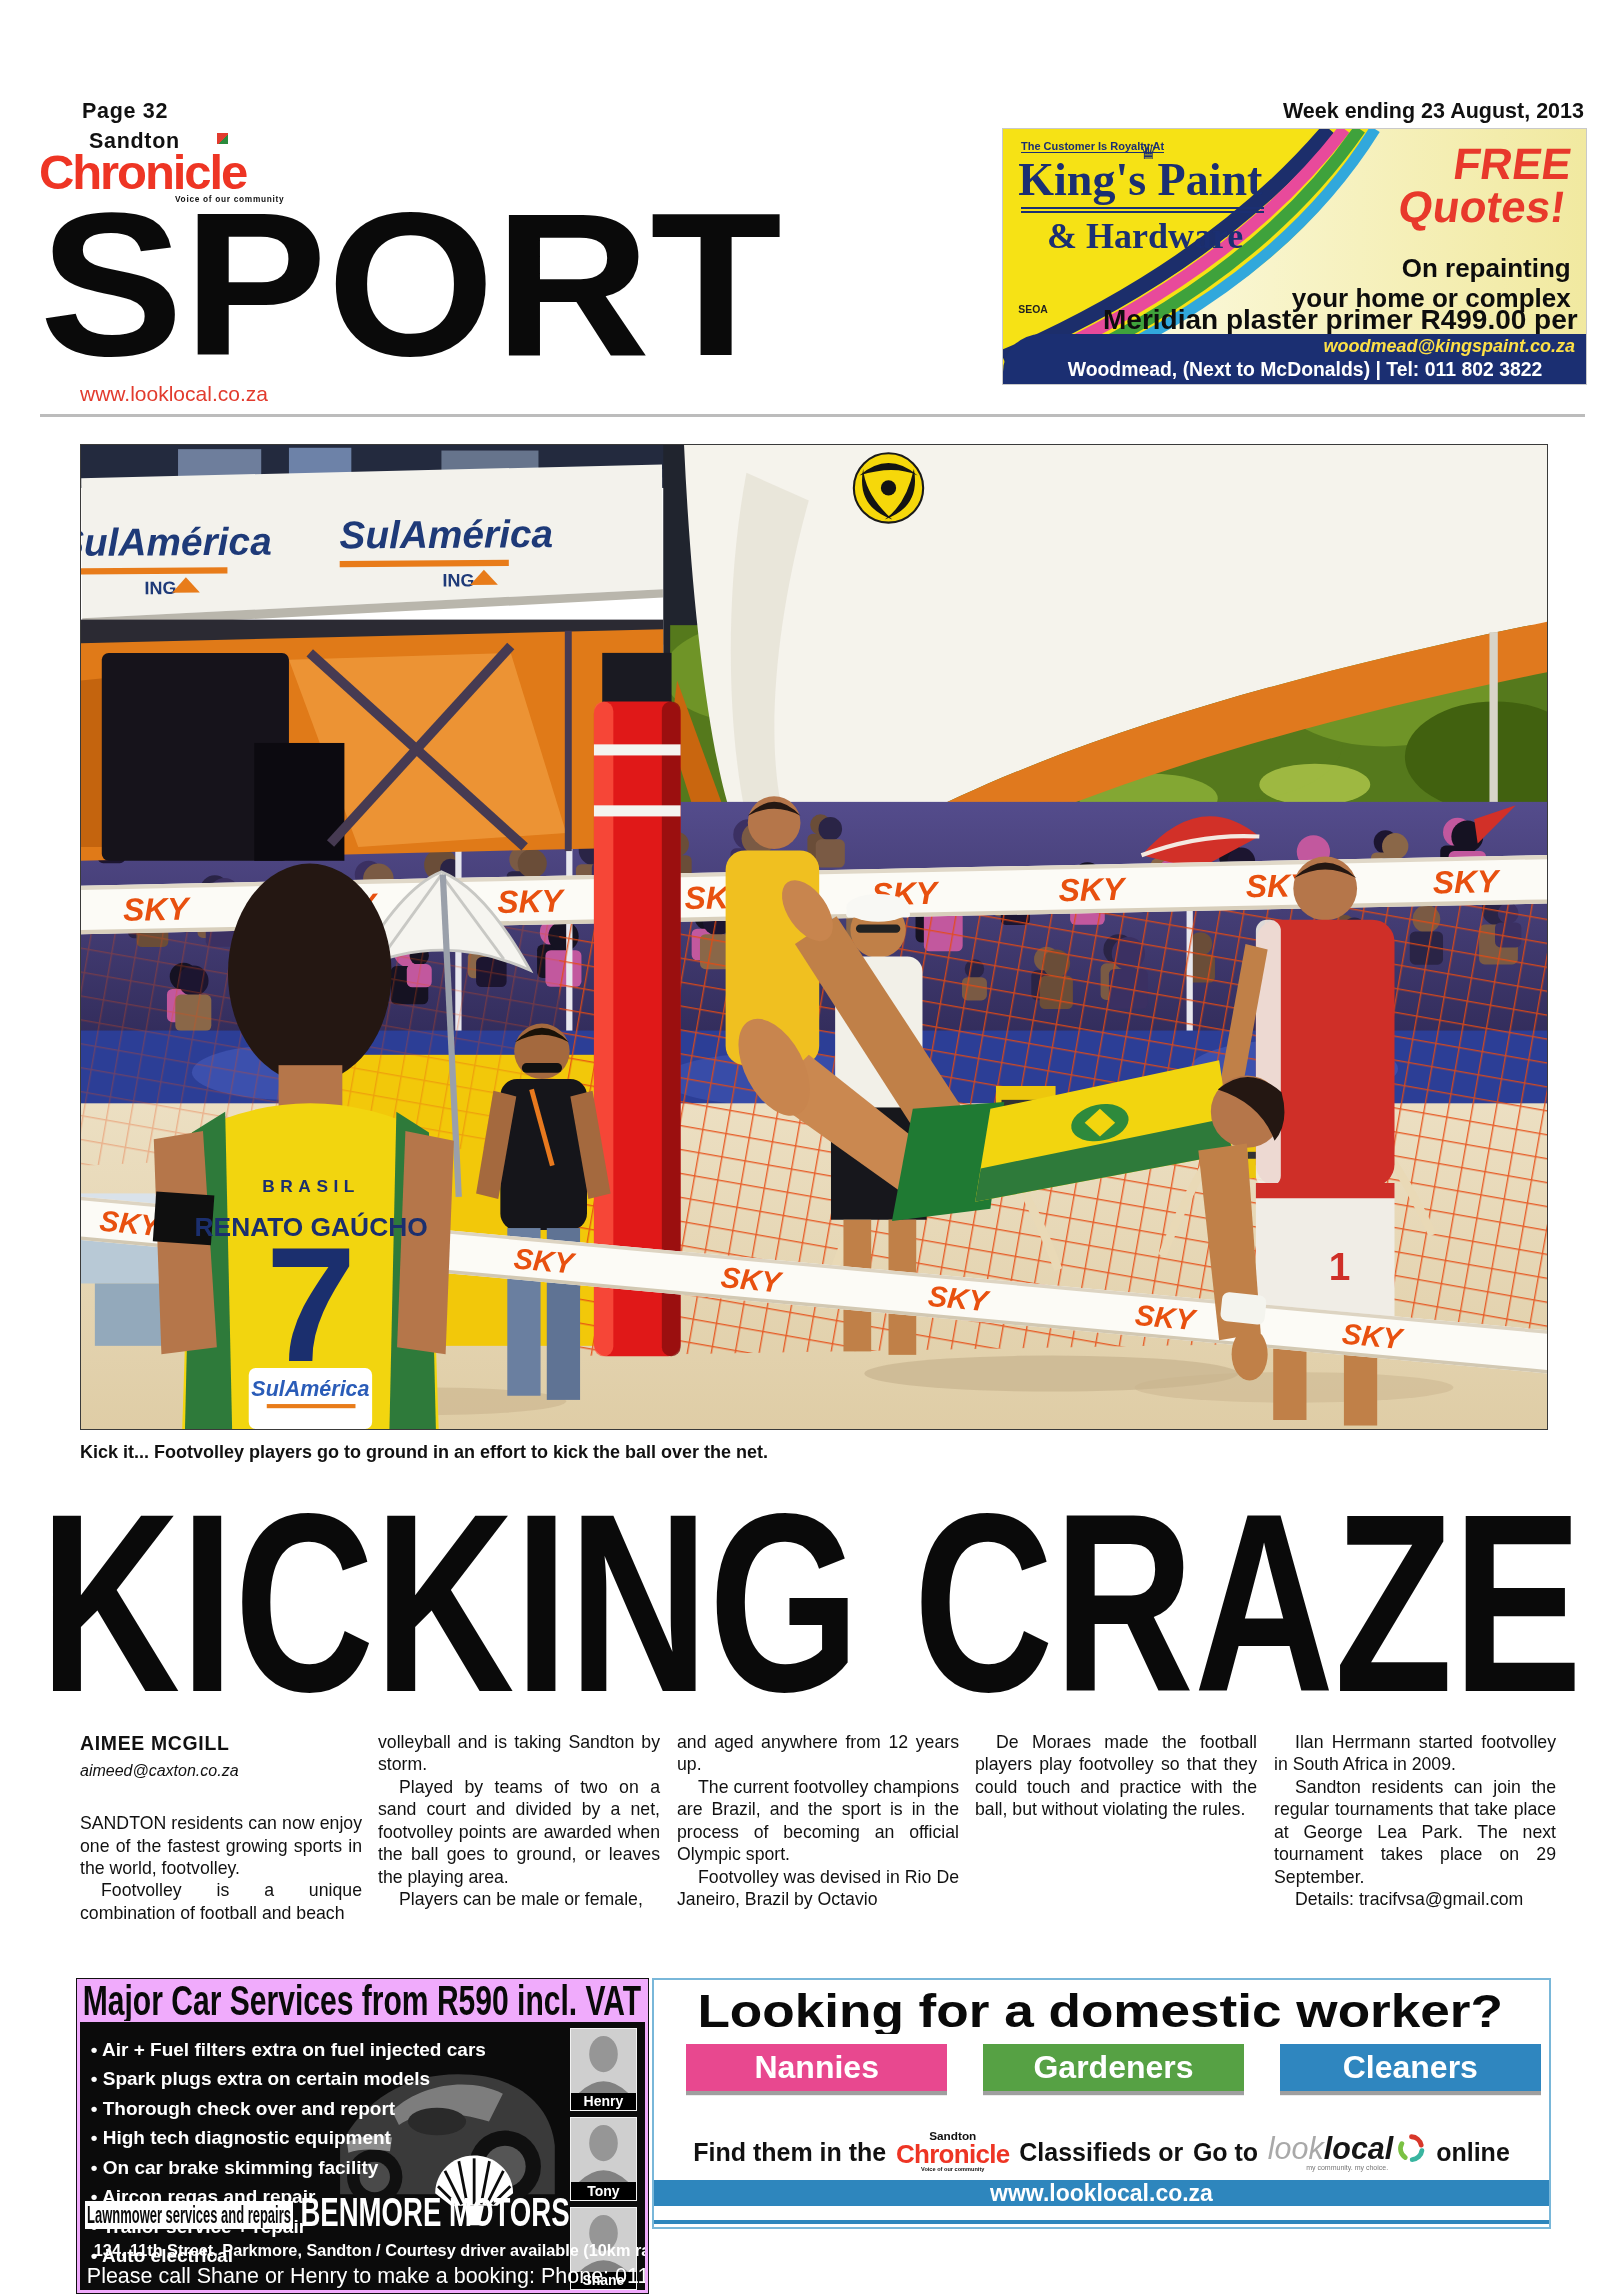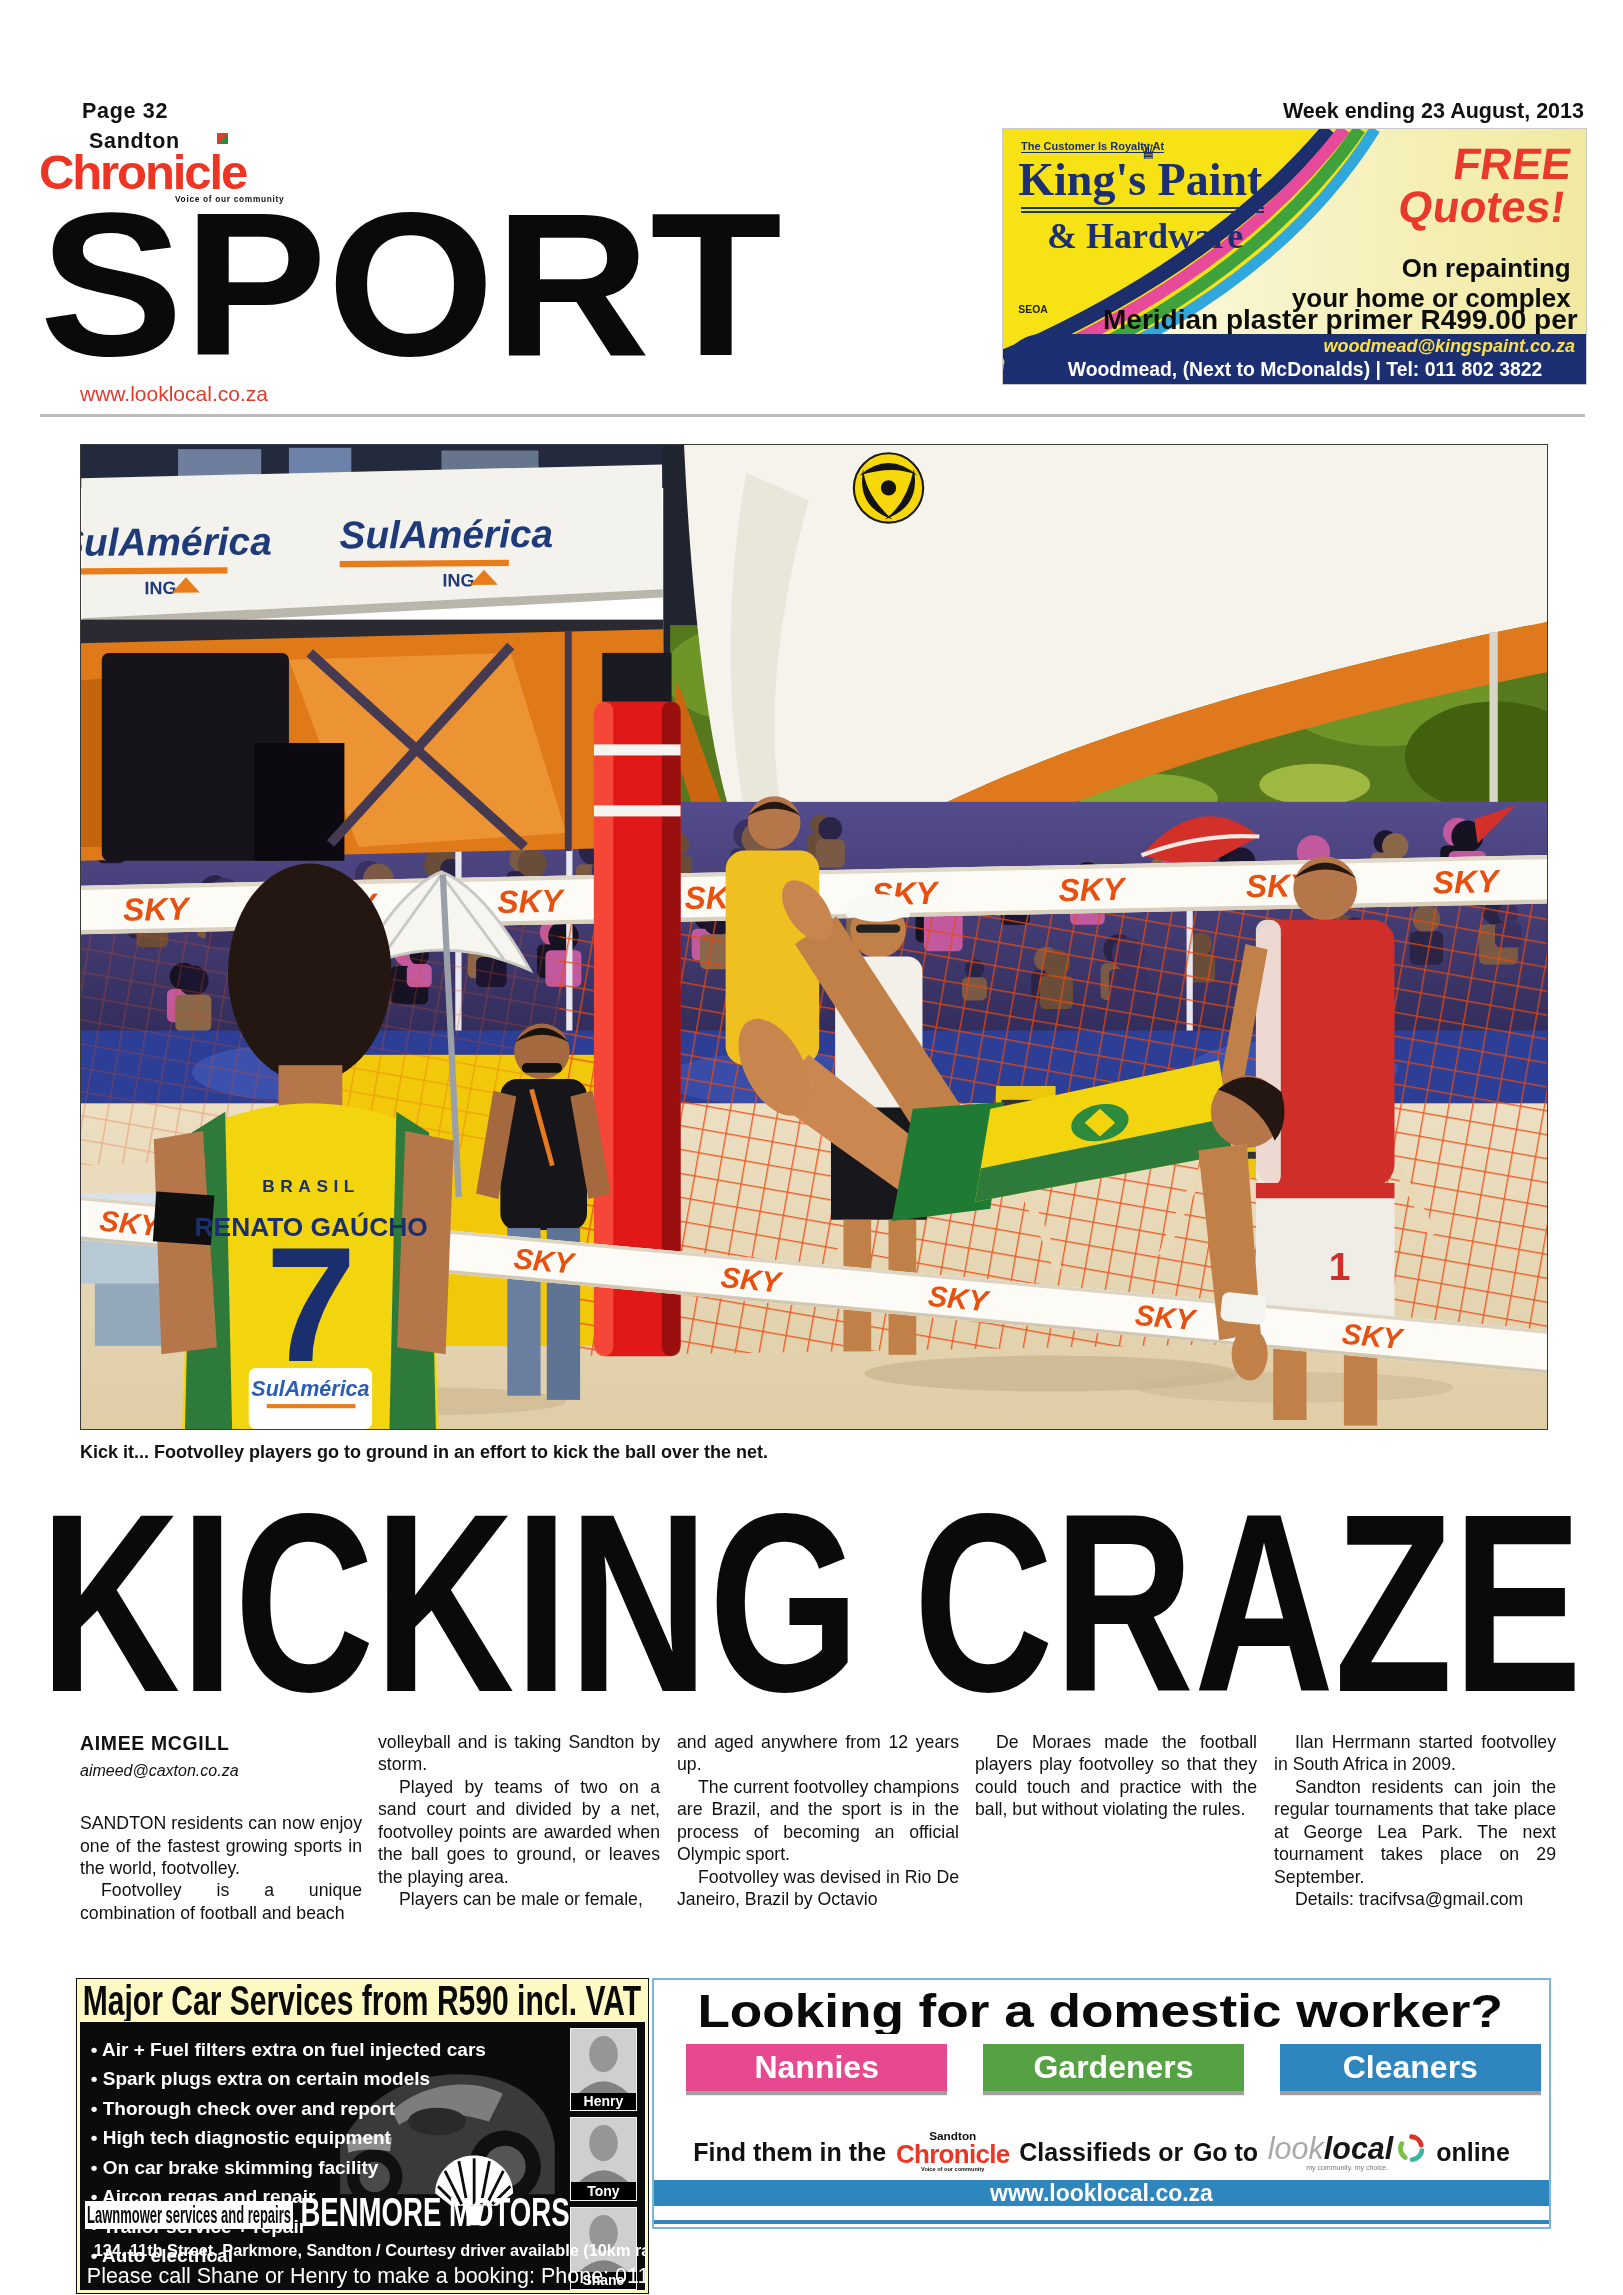--- a/index.html
+++ b/index.html
@@ -41,21 +41,21 @@
   #headline-svg{left:40px;top:1506px;width:1545px;height:196px;}
   #article{left:0;top:0;}
   .col{position:absolute;top:1731px;width:282px;font-size:17.7px;line-height:1.27;text-align:justify;}
   .col p{margin:0;}
   .col p.indent{text-indent:21px;}
   #col-0{left:80px;} #col-1{left:378px;} #col-2{left:677px;} #col-3{left:975px;} #col-4{left:1274px;}
   #byline{font-size:19.4px;font-weight:900;letter-spacing:0.7px;}
   #byline-email{font-size:16px;font-style:italic;margin-top:5.6px;}
   #col-0 .body-start{margin-top:30.5px;}
   
-  #benmore-ad{left:76px;top:1978px;width:573px;height:316px;border:1.4px solid #111;box-sizing:border-box;background:#fef9c3;}
+  #benmore-ad{left:76px;top:1978px;width:573px;height:316px;border:1.4px solid #111;box-sizing:border-box;background:#f0abfc;}
   #benmore-headline{position:absolute;left:2.8px;top:2.8px;width:564px;height:39px;}
   #benmore-black{position:absolute;left:2.8px;top:43px;right:2.8px;bottom:2.8px;background:#0b0b0b;overflow:hidden;}
   #benmore-car{position:absolute;left:246px;top:5.6px;width:229px;height:187px;}
   #benmore-shell{position:absolute;left:351px;top:128px;width:87px;height:80px;}
   #benmore-bullets{position:absolute;left:11px;top:12.5px;margin:0;padding:0;list-style:none;z-index:3;}
   #benmore-bullets li{color:#fff;font-weight:900;font-size:19px;line-height:29.5px;white-space:nowrap;}
   #benmore-bullets li::before{content:"• ";}
   #benmore-staff{position:absolute;right:8.3px;top:5.6px;width:67px;z-index:4;padding-left:19px;}
   .staff-box{margin-bottom:6.2px;background:#d8d8d8;border:1.4px solid #f2f2f2;}
   .staff-portrait{display:block;width:100%;height:64px;}

